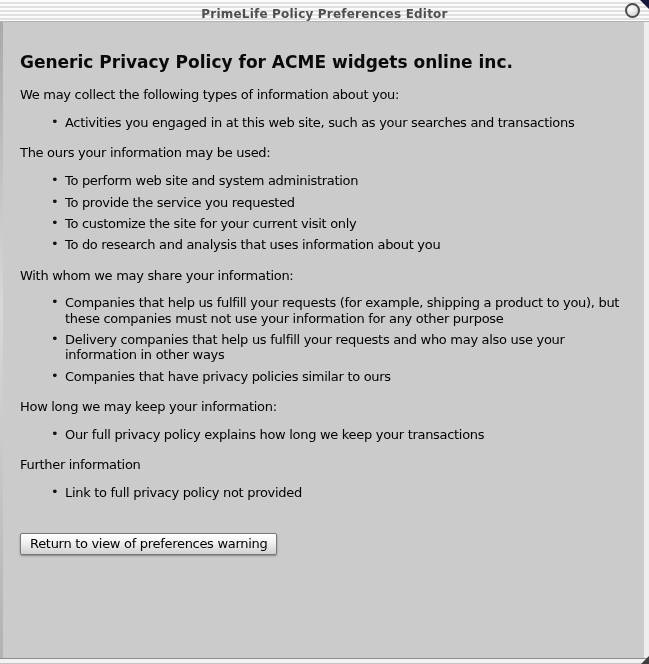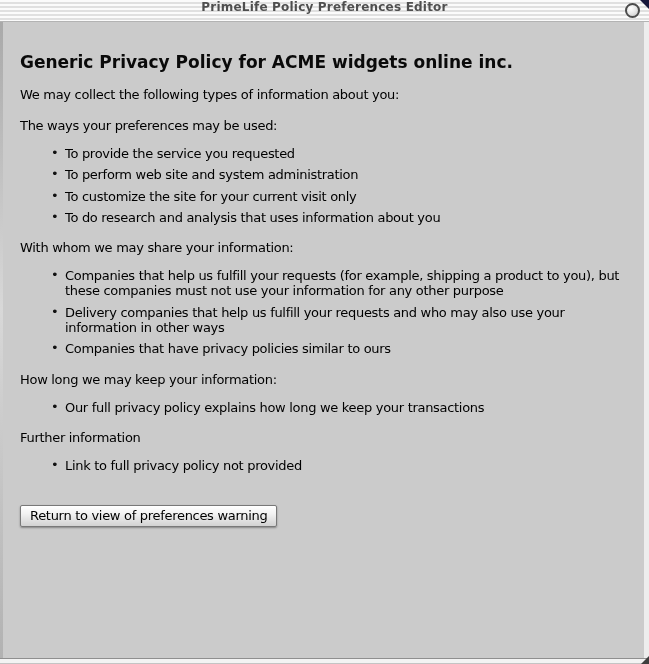--- a/index.html
+++ b/index.html
@@ -22,21 +22,21 @@
     position: absolute;
     top: 0; left: 0; right: 0;
     height: 22px;
     background: repeating-linear-gradient(
       180deg,
       #fbfbfb 0px, #fbfbfb 2px,
       #e0e0e0 2px, #e0e0e0 4px
     );
     border-bottom: 1px solid #b3b3b3;
     display: flex;
-    align-items: flex-start;
+    align-items: flex-end;
     justify-content: center;
   }
   .titlebar-title {
     font-size: 12px;
     font-weight: bold;
     color: #4f4f4f;
     letter-spacing: 0.2px;
   }
   .win-circle-btn {
     position: absolute;
@@ -151,26 +151,27 @@
     <span class="win-circle-btn"></span>
     <span class="corner-tr"></span>
   </div>
 
   <div class="content">
 
     <h1 class="policy-heading">Generic Privacy Policy for ACME widgets online inc.</h1>
 
     <p class="section-intro">We may collect the following types of information about you:</p>
     <ul class="bullet-list">
-    </ul>
-
-    <p class="section-intro">The ways your preferences may be used:</p>
-    <ul class="bullet-list">
+      <li>Activities you engaged in at this web site, such as your searches and transactions</li>
+    </ul>
+
+    <p class="section-intro">The ours your information may be used:</p>
+    <ul class="bullet-list">
+      <li>To perform web site and system administration</li>
       <li>To provide the service you requested</li>
-      <li>To perform web site and system administration</li>
       <li>To customize the site for your current visit only</li>
       <li>To do research and analysis that uses information about you</li>
     </ul>
 
     <p class="section-intro">With whom we may share your information:</p>
     <ul class="bullet-list">
       <li>Companies that help us fulfill your requests (for example, shipping a product to you), but these companies must not use your information for any other purpose</li>
       <li>Delivery companies that help us fulfill your requests and who may also use your information in other ways</li>
       <li>Companies that have privacy policies similar to ours</li>
     </ul>

